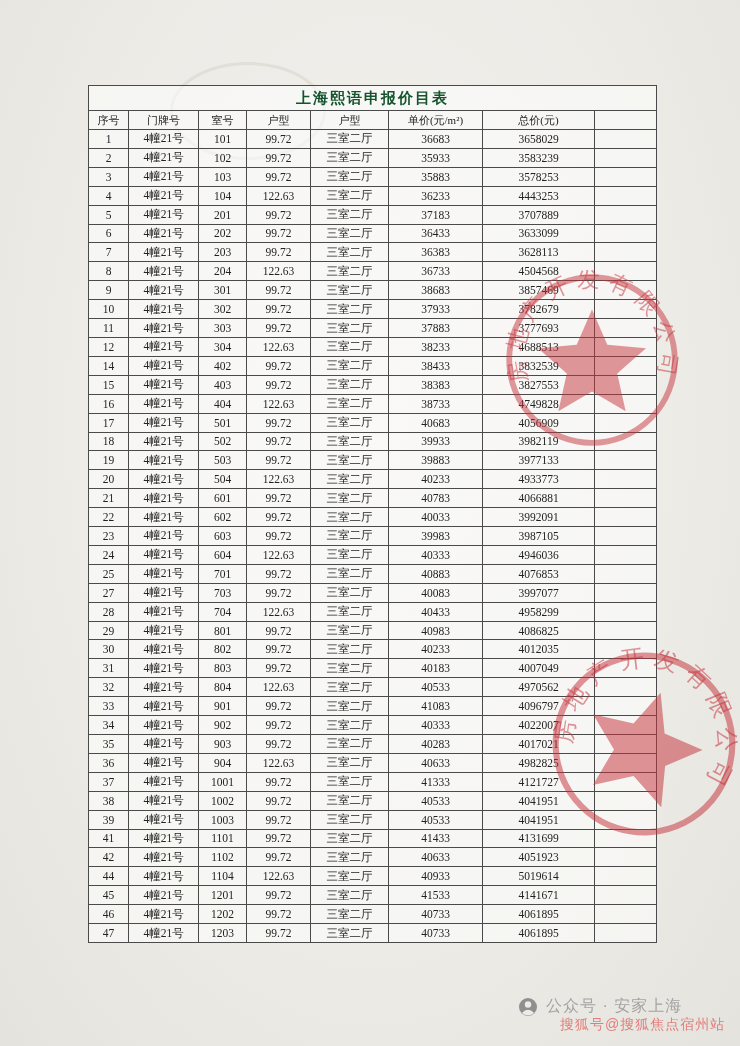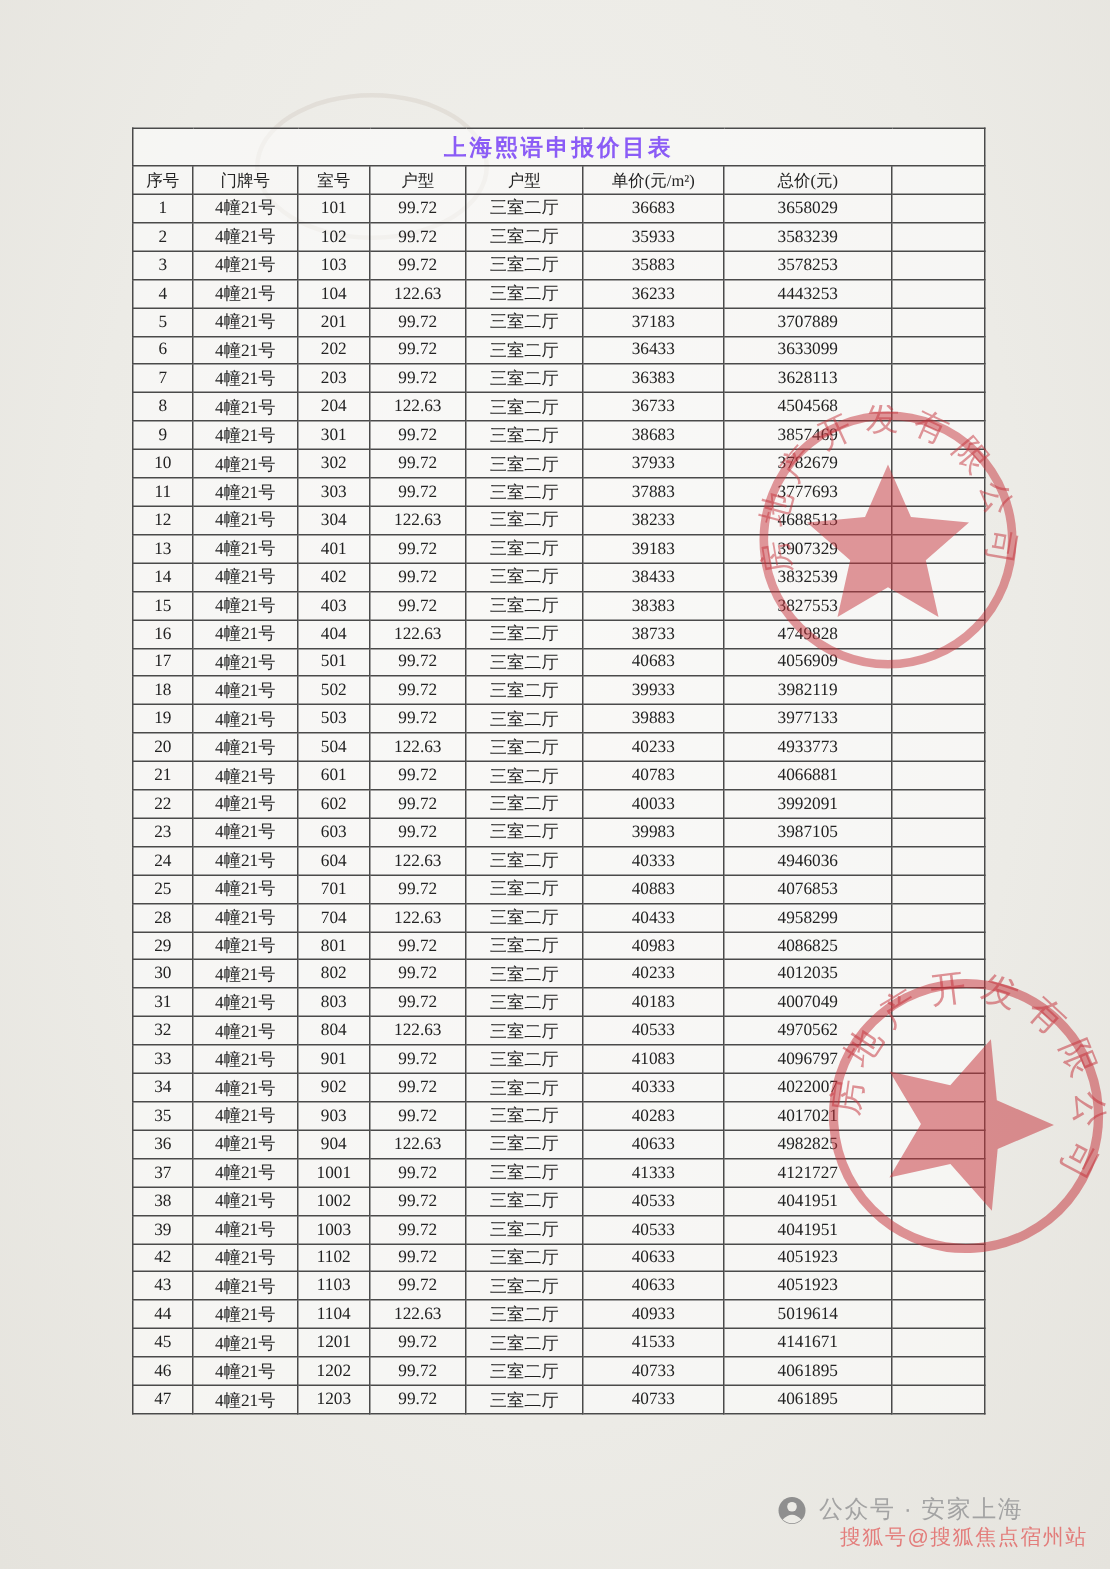--- a/index.html
+++ b/index.html
@@ -18,21 +18,21 @@
     font-family:"Liberation Serif","DejaVu Serif",serif;
   }
   table.price-table td, table.price-table th{
     border:1px solid #4a4a4a;
     text-align:center;vertical-align:middle;
     font-size:11.5px;font-weight:normal;
     padding:0;white-space:nowrap;overflow:hidden;
     color:#222;
   }
   tr.title-row td{
-    height:24px;font-size:15px;font-weight:bold;letter-spacing:2px;color:#8b5cf6;
+    height:24px;font-size:15px;font-weight:bold;letter-spacing:2px;color:#14532d;
   }
   tr.header-row th{height:18px;font-size:11px;}
   
   .seal{position:absolute;pointer-events:none;}
   .seal svg{display:block;}
   .faint-stamp{
     position:absolute;left:170px;top:62px;width:150px;height:92px;
     border:3px solid rgba(150,120,110,0.12);border-radius:50%;
     pointer-events:none;
   }
@@ -196,30 +196,20 @@
           <td>12</td>
           <td>4幢21号</td>
           <td>304</td>
           <td>122.63</td>
           <td>三室二厅</td>
           <td>38233</td>
           <td>4688513</td>
           <td></td>
         </tr>
         <tr>
-          <td>13</td>
-          <td>4幢21号</td>
-          <td>401</td>
-          <td>99.72</td>
-          <td>三室二厅</td>
-          <td>39183</td>
-          <td>3907329</td>
-          <td></td>
-        </tr>
-        <tr>
           <td>14</td>
           <td>4幢21号</td>
           <td>402</td>
           <td>99.72</td>
           <td>三室二厅</td>
           <td>38433</td>
           <td>3832539</td>
           <td></td>
         </tr>
         <tr>
@@ -326,20 +316,30 @@
           <td>25</td>
           <td>4幢21号</td>
           <td>701</td>
           <td>99.72</td>
           <td>三室二厅</td>
           <td>40883</td>
           <td>4076853</td>
           <td></td>
         </tr>
         <tr>
+          <td>27</td>
+          <td>4幢21号</td>
+          <td>703</td>
+          <td>99.72</td>
+          <td>三室二厅</td>
+          <td>40083</td>
+          <td>3997077</td>
+          <td></td>
+        </tr>
+        <tr>
           <td>28</td>
           <td>4幢21号</td>
           <td>704</td>
           <td>122.63</td>
           <td>三室二厅</td>
           <td>40433</td>
           <td>4958299</td>
           <td></td>
         </tr>
         <tr>
@@ -446,33 +446,33 @@
           <td>39</td>
           <td>4幢21号</td>
           <td>1003</td>
           <td>99.72</td>
           <td>三室二厅</td>
           <td>40533</td>
           <td>4041951</td>
           <td></td>
         </tr>
         <tr>
+          <td>41</td>
+          <td>4幢21号</td>
+          <td>1101</td>
+          <td>99.72</td>
+          <td>三室二厅</td>
+          <td>41433</td>
+          <td>4131699</td>
+          <td></td>
+        </tr>
+        <tr>
           <td>42</td>
           <td>4幢21号</td>
           <td>1102</td>
-          <td>99.72</td>
-          <td>三室二厅</td>
-          <td>40633</td>
-          <td>4051923</td>
-          <td></td>
-        </tr>
-        <tr>
-          <td>43</td>
-          <td>4幢21号</td>
-          <td>1103</td>
           <td>99.72</td>
           <td>三室二厅</td>
           <td>40633</td>
           <td>4051923</td>
           <td></td>
         </tr>
         <tr>
           <td>44</td>
           <td>4幢21号</td>
           <td>1104</td>

